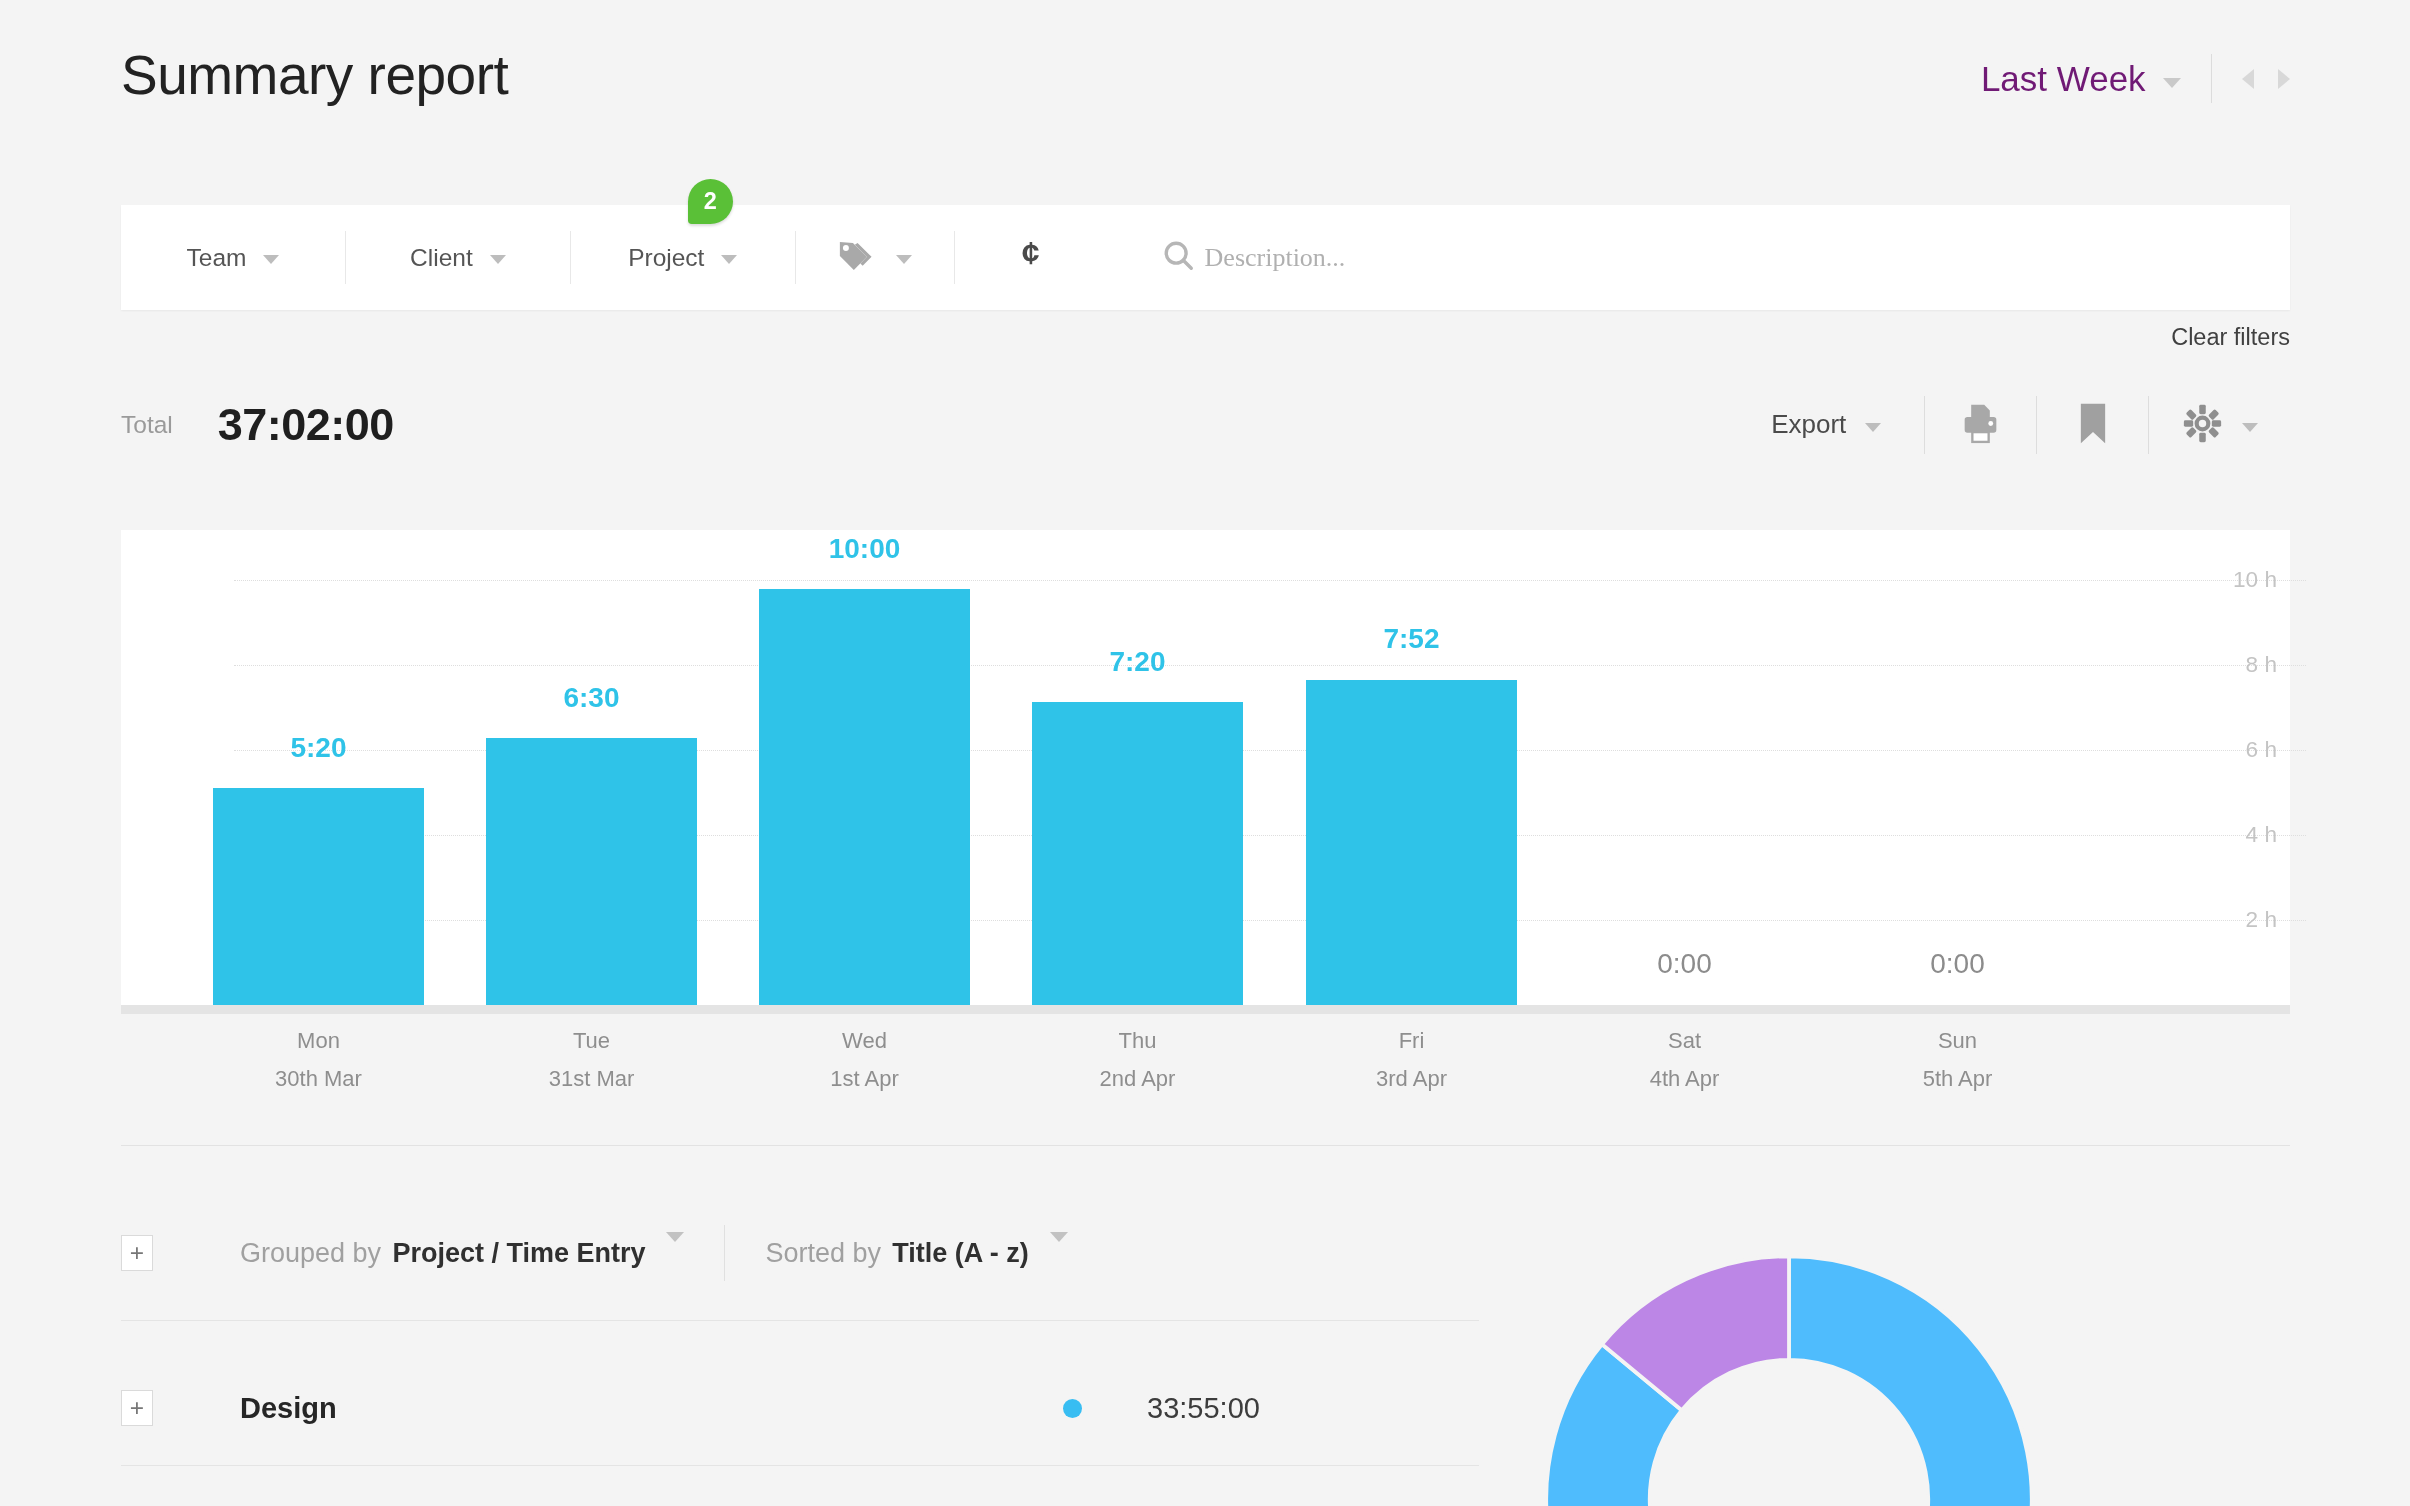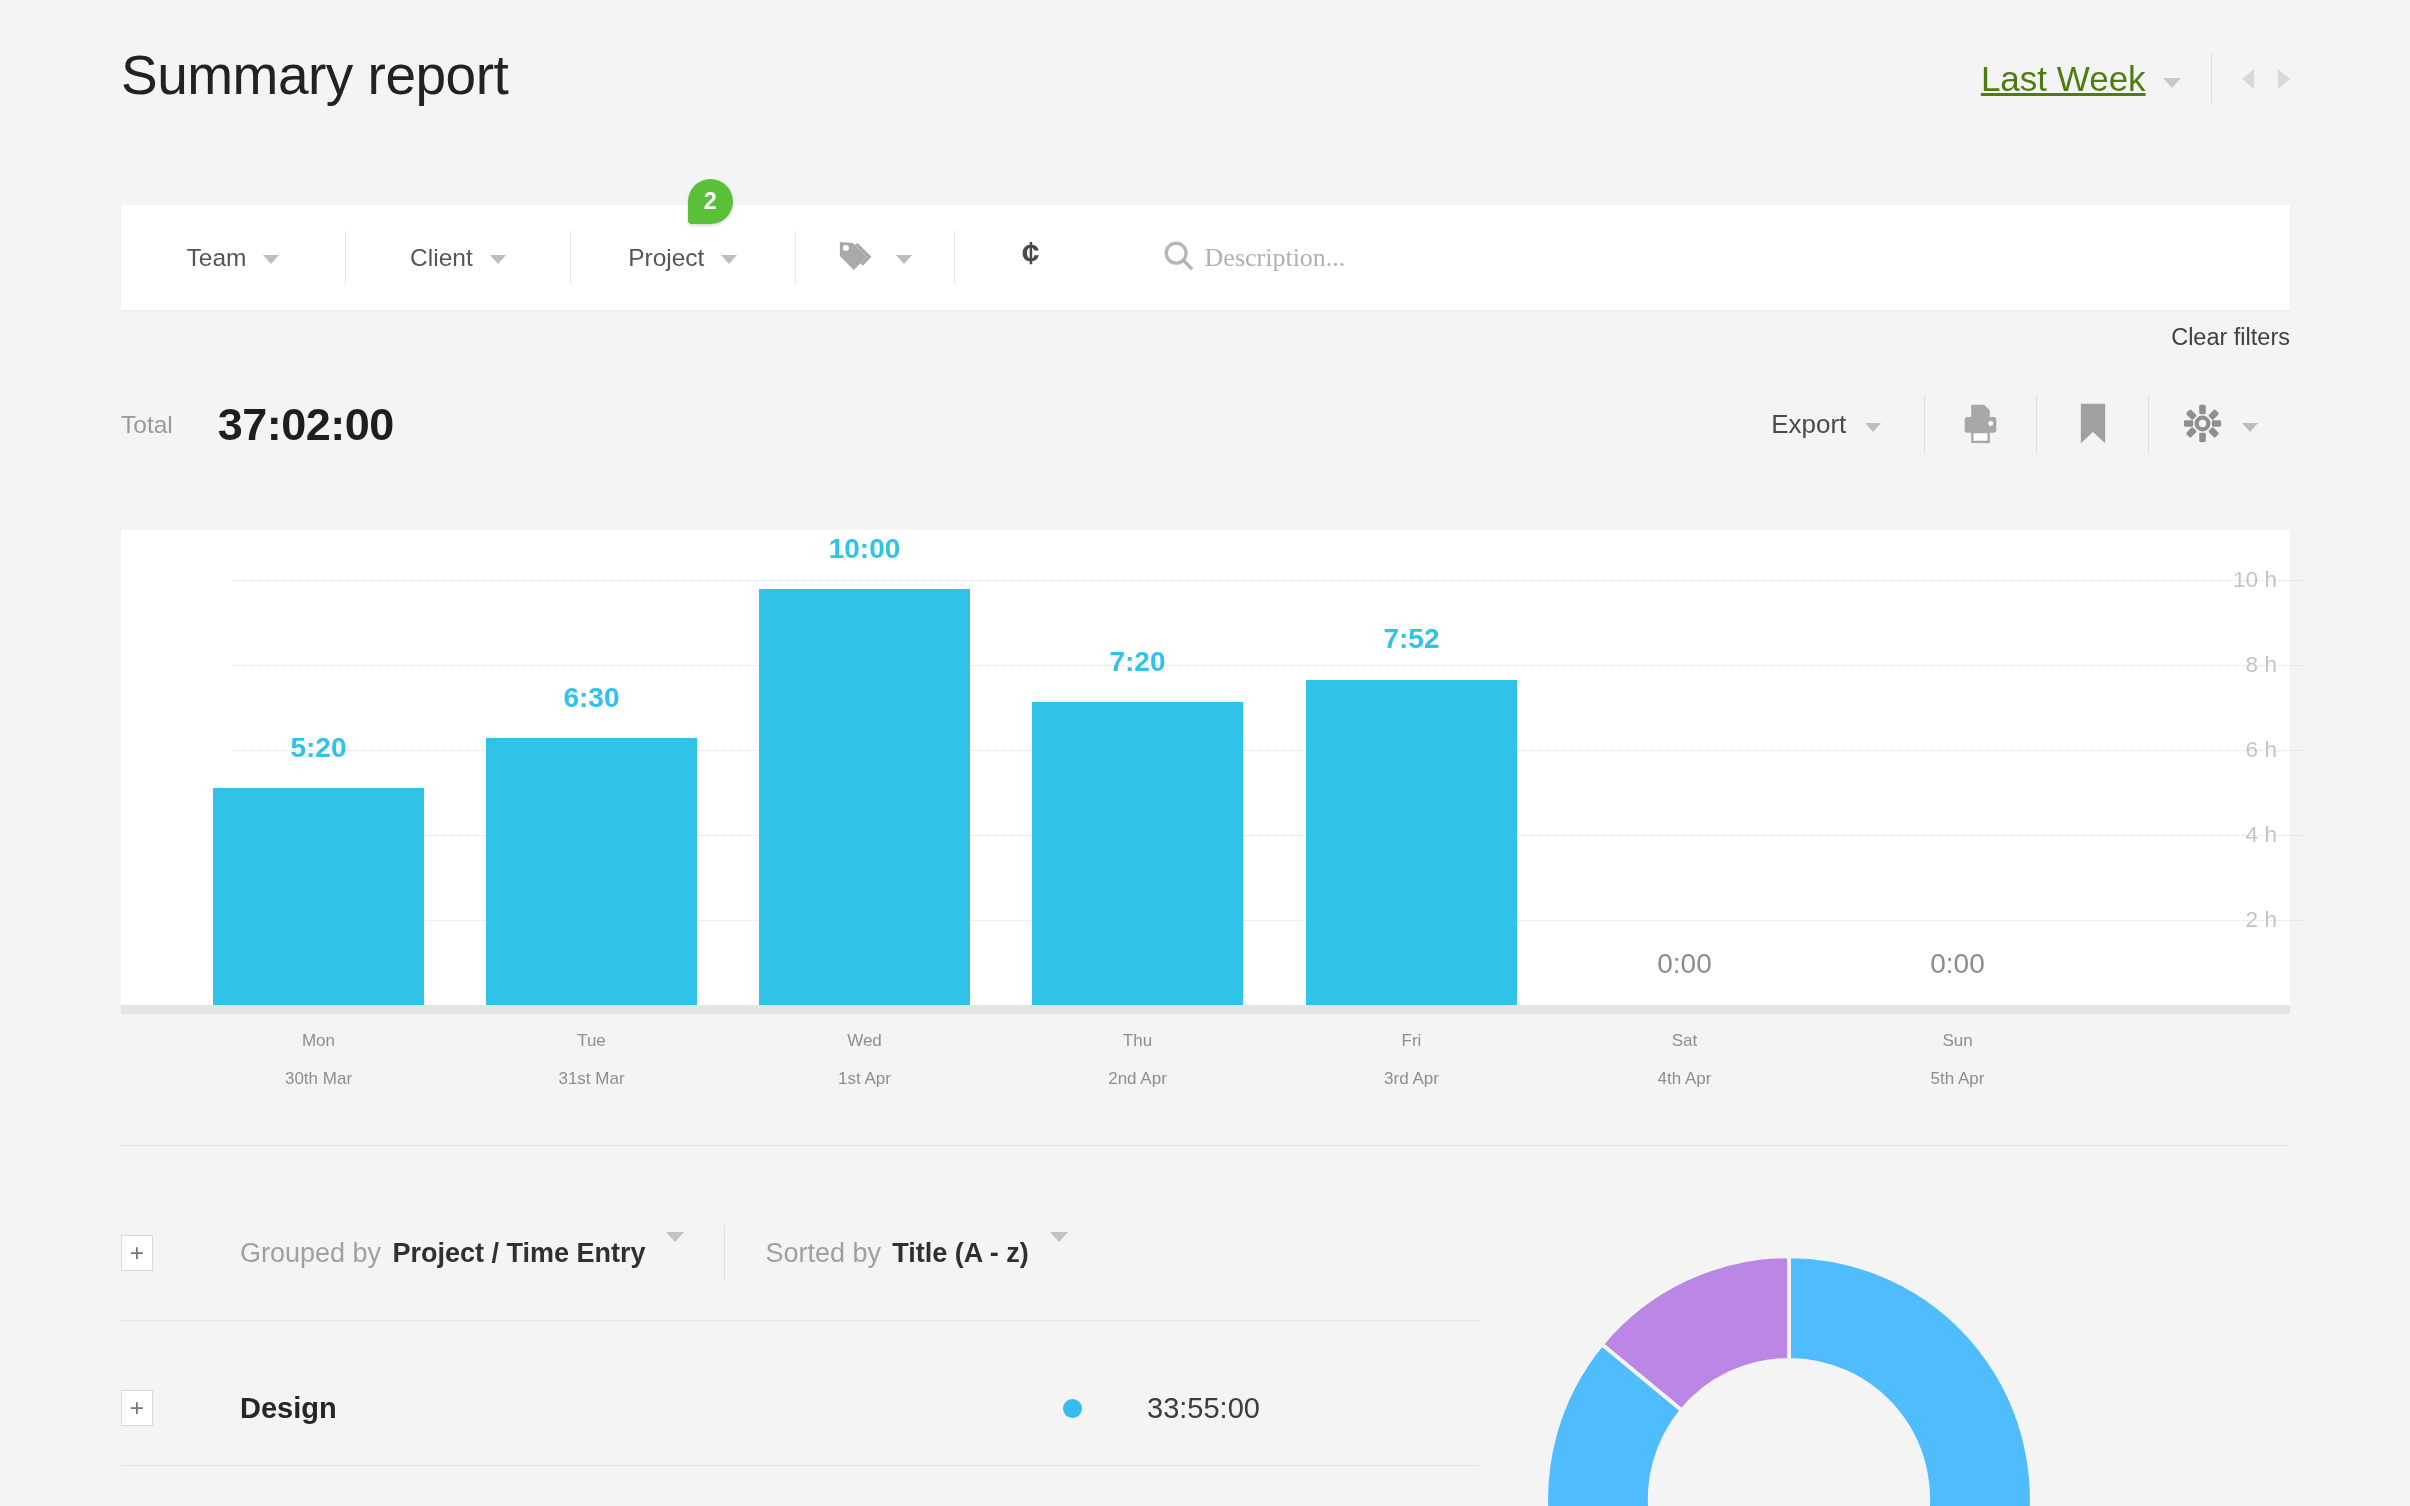--- a/index.html
+++ b/index.html
@@ -29,23 +29,22 @@
   }
   .date-range {
     position: absolute;
     right: 0; top: 11.3px;
     display: flex;
     align-items: center;
     height: 53px;
   }
   .date-range-label {
     font-size: 35px;
-    color: #4d7c0f;
+    color: #701a75;
     font-weight: 400;
-    text-decoration: underline;
   }
   .caret {
     display: inline-block;
     width: 0; height: 0;
     border-left: 9.4px solid transparent;
     border-right: 9.4px solid transparent;
     border-top: 10.4px solid #c9c9c9;
     margin-left: 17px;
     position: relative;
     top: 3.8px;
@@ -251,21 +250,21 @@
   }
   .xlabels {
     position: absolute;
     left: 121px; top: 1022px;
     width: 2169px; height: 77px;
   }
   .xlabel {
     position: absolute;
     width: 211px;
     text-align: center;
-    font-size: 17px;
+    font-size: 22px;
     color: #8e8e8e;
     line-height: 38px;
   }
   .xlabel .d2 { display: block; }
 
   .hr-bottom {
     position: absolute;
     left: 121px; top: 1145px;
     width: 2169px; height: 0.9px;
     background: #e2e2e2;

